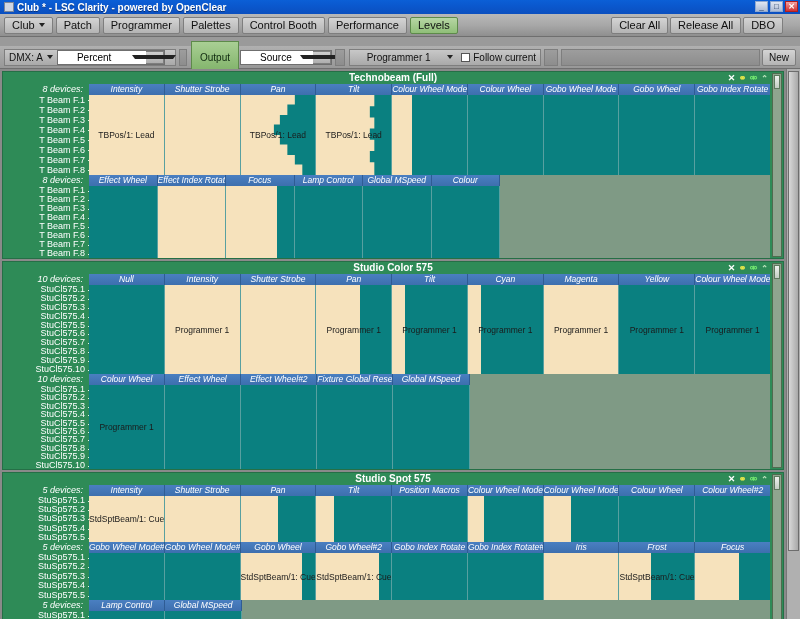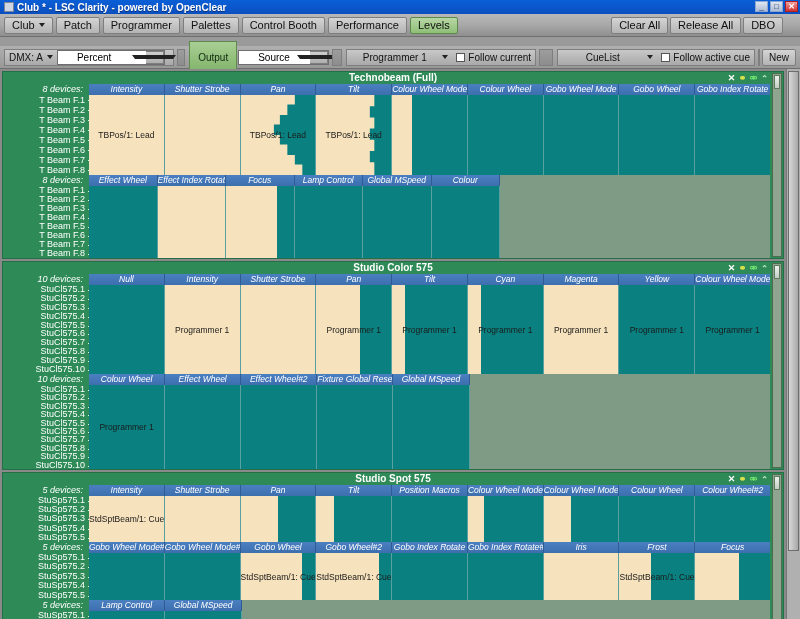--- a/index.html
+++ b/index.html
@@ -288,26 +288,20 @@
     </div>
   </div>
   <div class="spacer-inset" style="flex:0 0 10px;"></div>
   <div class="tpanel" style="width:192px">
     <span class="tlabel" style="flex:1;text-align:center">Programmer 1</span>
     <span class="caret" style="margin-right:4px"></span>
     <span class="chk"></span>
     <span class="tlabel" style="padding-left:0">Follow current</span>
   </div>
   <div class="spacer-inset" style="flex:0 0 14px;"></div>
-  <div class="tpanel" style="width:200px">
-    <span class="tlabel" style="flex:1;text-align:center">CueList</span>
-    <span class="caret" style="margin-right:4px"></span>
-    <span class="chk"></span>
-    <span class="tlabel" style="padding-left:0">Follow active cue</span>
-  </div>
   <div class="spacer-inset" style="flex:1;"></div>
   <div class="plainbtn" style="margin:0 4px 0 2px">New</div>
 </div>
 
 <div class="stage">
   <div id="groups-host">
       <div class="fixgroup">
         <div class="grp-title">Technobeam (Full)<div class="grp-icons">
             <span class="gicon x">✕</span>
             <span class="gicon y1">⚭</span>

